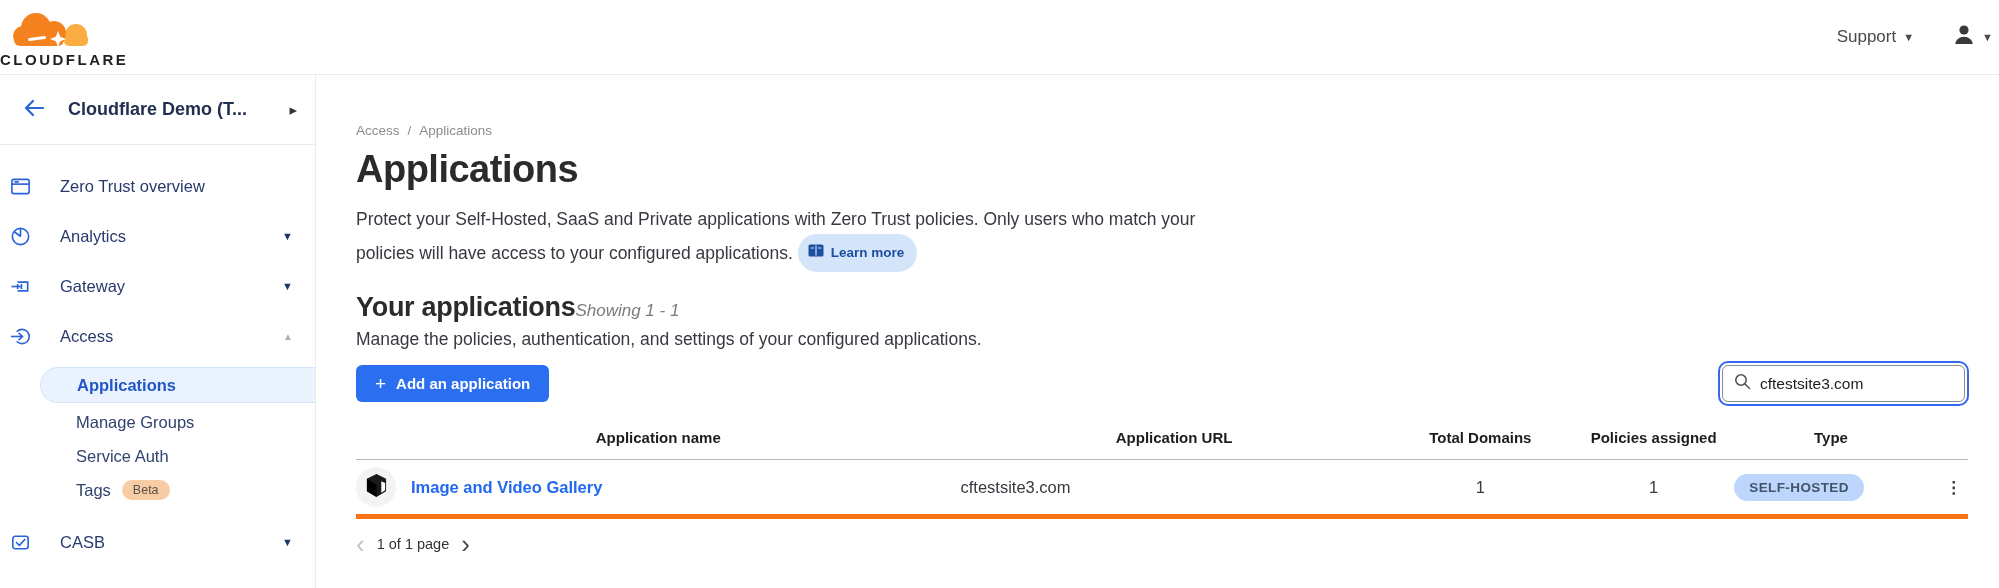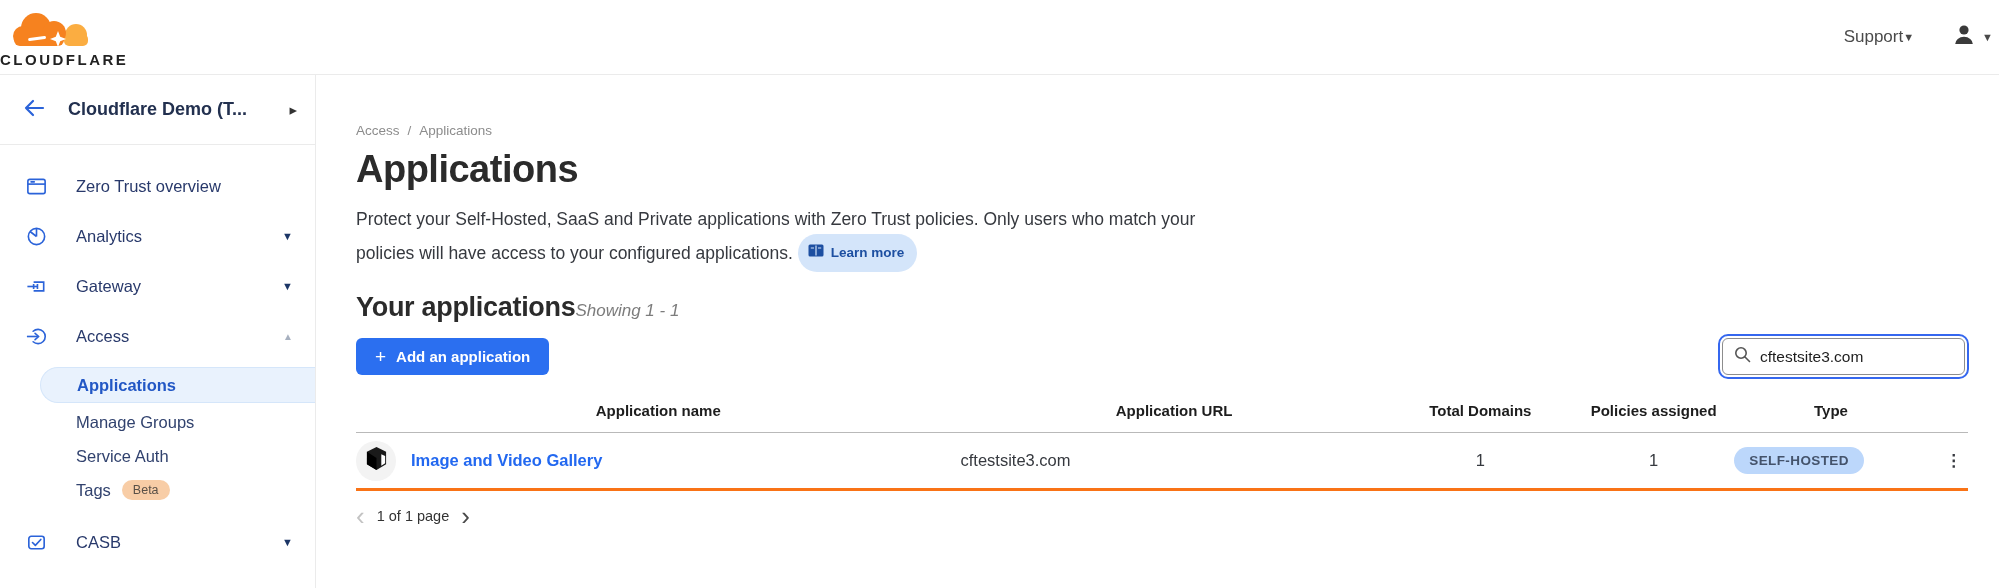--- a/index.html
+++ b/index.html
@@ -5,33 +5,33 @@
   * { margin:0; padding:0; box-sizing:border-box; }
   body { font-family:"Liberation Sans", sans-serif; background:#fff; }
   .app { position:relative; width:1999px; height:588px; background:#fff; overflow:hidden; }
 
   
   .topbar { position:absolute; top:0; left:0; right:0; height:75px; background:#fff;
             border-bottom:1px solid #ebebeb; display:flex; align-items:center; justify-content:space-between; }
   .logo { display:flex; flex-direction:column; align-items:flex-start; padding-left:0; }
   .logo-word { font-size:15px; font-weight:bold; letter-spacing:2.5px; color:#222; margin-top:-2px; }
   .topbar-right { display:flex; align-items:center; gap:38px; padding-right:6px; }
-  .support { display:flex; align-items:center; font-size:17px; color:#4a4a4a; cursor:pointer; }
+  .support { display:flex; align-items:center; gap:7px; font-size:17px; color:#4a4a4a; cursor:pointer; }
   .support .caret { font-size:11px; color:#4a4a4a; }
   .account-menu { display:flex; align-items:center; gap:6px; cursor:pointer; }
   .account-menu .caret { font-size:11px; color:#4a4a4a; }
 
   
   .sidebar { position:absolute; top:75px; left:0; width:316px; bottom:0; background:#fff;
              border-right:1px solid #ebebeb; }
   .acct-row { height:70px; display:flex; align-items:center; border-bottom:1px solid #ebebeb; padding:0 18px 0 22px; }
   .acct-name { font-size:18px; font-weight:bold; color:#22304f; margin-left:22px; white-space:nowrap; overflow:hidden; }
   .acct-expand { margin-left:auto; font-size:15px; color:#333; cursor:pointer; }
   .nav { padding-top:16px; }
-  .nav-item { height:50px; display:flex; align-items:center; padding:0 22px 0 25px; cursor:pointer; }
+  .nav-item { height:50px; display:flex; align-items:center; padding:0 22px 0 9px; cursor:pointer; }
   .nav-item .nav-ic { width:23px; height:23px; flex:0 0 23px; }
   .nav-item .nav-label { font-size:16.5px; color:#28396b; margin-left:28px; }
   .nav-item .nav-caret { margin-left:auto; font-size:11px; color:#1c3666; }
   .nav-item .nav-caret.lt { color:#a7b0bf; font-size:10px; }
   .subnav { padding:3px 0 5px 0; }
   .sub-item { height:34px; display:flex; align-items:center; padding-left:76px; font-size:16.5px; color:#31426e; cursor:pointer; }
   .sub-item.active { background:#e9f2fd; border:1px solid #d5e6fa; border-right:none;
                      border-radius:18px 0 0 18px; margin-left:40px; padding-left:36px; height:36px;
                      font-weight:bold; color:#2257c5; margin-top:3px; margin-bottom:2px; }
   .beta-badge { margin-left:11px; background:#f8cda6; color:#595047; font-size:12.5px;
@@ -59,21 +59,21 @@
   .search-box { display:flex; align-items:center; gap:9px; width:243px; height:37px;
                 border:1px solid #8d8d8d; border-radius:6px; outline:2px solid #3567ef;
                 outline-offset:2px; padding:0 11px; background:#fff; margin-right:3px; }
   .search-box input { border:none; outline:none; width:100%; font-size:15.5px; color:#1d1d1d;
                       font-family:inherit; background:transparent; }
 
   table.apps { width:100%; border-collapse:collapse; margin-top:27px; }
   .apps th { text-align:center; font-size:15px; font-weight:bold; color:#1d1d1d;
              padding:0 0 13px 0; border-bottom:1px solid #b9b9b9; }
   .apps th.c, .apps td.c { text-align:center; }
-  .apps td { border-bottom:3px solid #f97316; height:57px; font-size:16.5px; color:#36393f; }
+  .apps td { border-bottom:5px solid #f97316; height:57px; font-size:16.5px; color:#36393f; }
   .col-name { width:37.5%; } .col-url { width:26.5%; } .col-dom { width:11.5%; }
   .col-pol { width:10%; } .col-type { width:12%; } .col-menu { width:2.5%; }
   .name-cell { display:flex; align-items:center; gap:15px; }
   .app-avatar { width:40px; height:40px; border-radius:50%; background:#f3f3f3;
                 display:flex; align-items:center; justify-content:center; flex:0 0 40px; }
   .app-link { color:#2268f0; font-weight:600; font-size:16.5px; text-decoration:none; cursor:pointer; }
   .type-badge { display:inline-block; background:#bcd7fb; color:#44536b; font-size:13.5px;
                 font-weight:bold; letter-spacing:0.4px; border-radius:999px; padding:6px 15px; }
   .row-menu { font-size:21px; font-weight:bold; color:#1d1d1d; cursor:pointer; text-align:right; padding-right:6px; }
 
@@ -236,20 +236,21 @@
           </svg>
         </span>
         <span>Learn more</span>
       </span>
     </p>
 
     <div class="sec-head">
       <span class="sec-title">Your applications</span>
       <span class="showing">Showing 1 - 1</span>
     </div>
+    <p class="manage">Manage the policies, authentication, and settings of your configured applications.</p>
 
     <div class="controls">
       <button class="add-btn">
         <span class="plus">+</span>
         <span>Add an application</span>
       </button>
       <div class="search-box">
         <span>
           <svg width="17" height="17" viewBox="0 0 17 17">
             <circle cx="7" cy="7" r="5.2" stroke="#555" stroke-width="1.6" fill="none"></circle>

